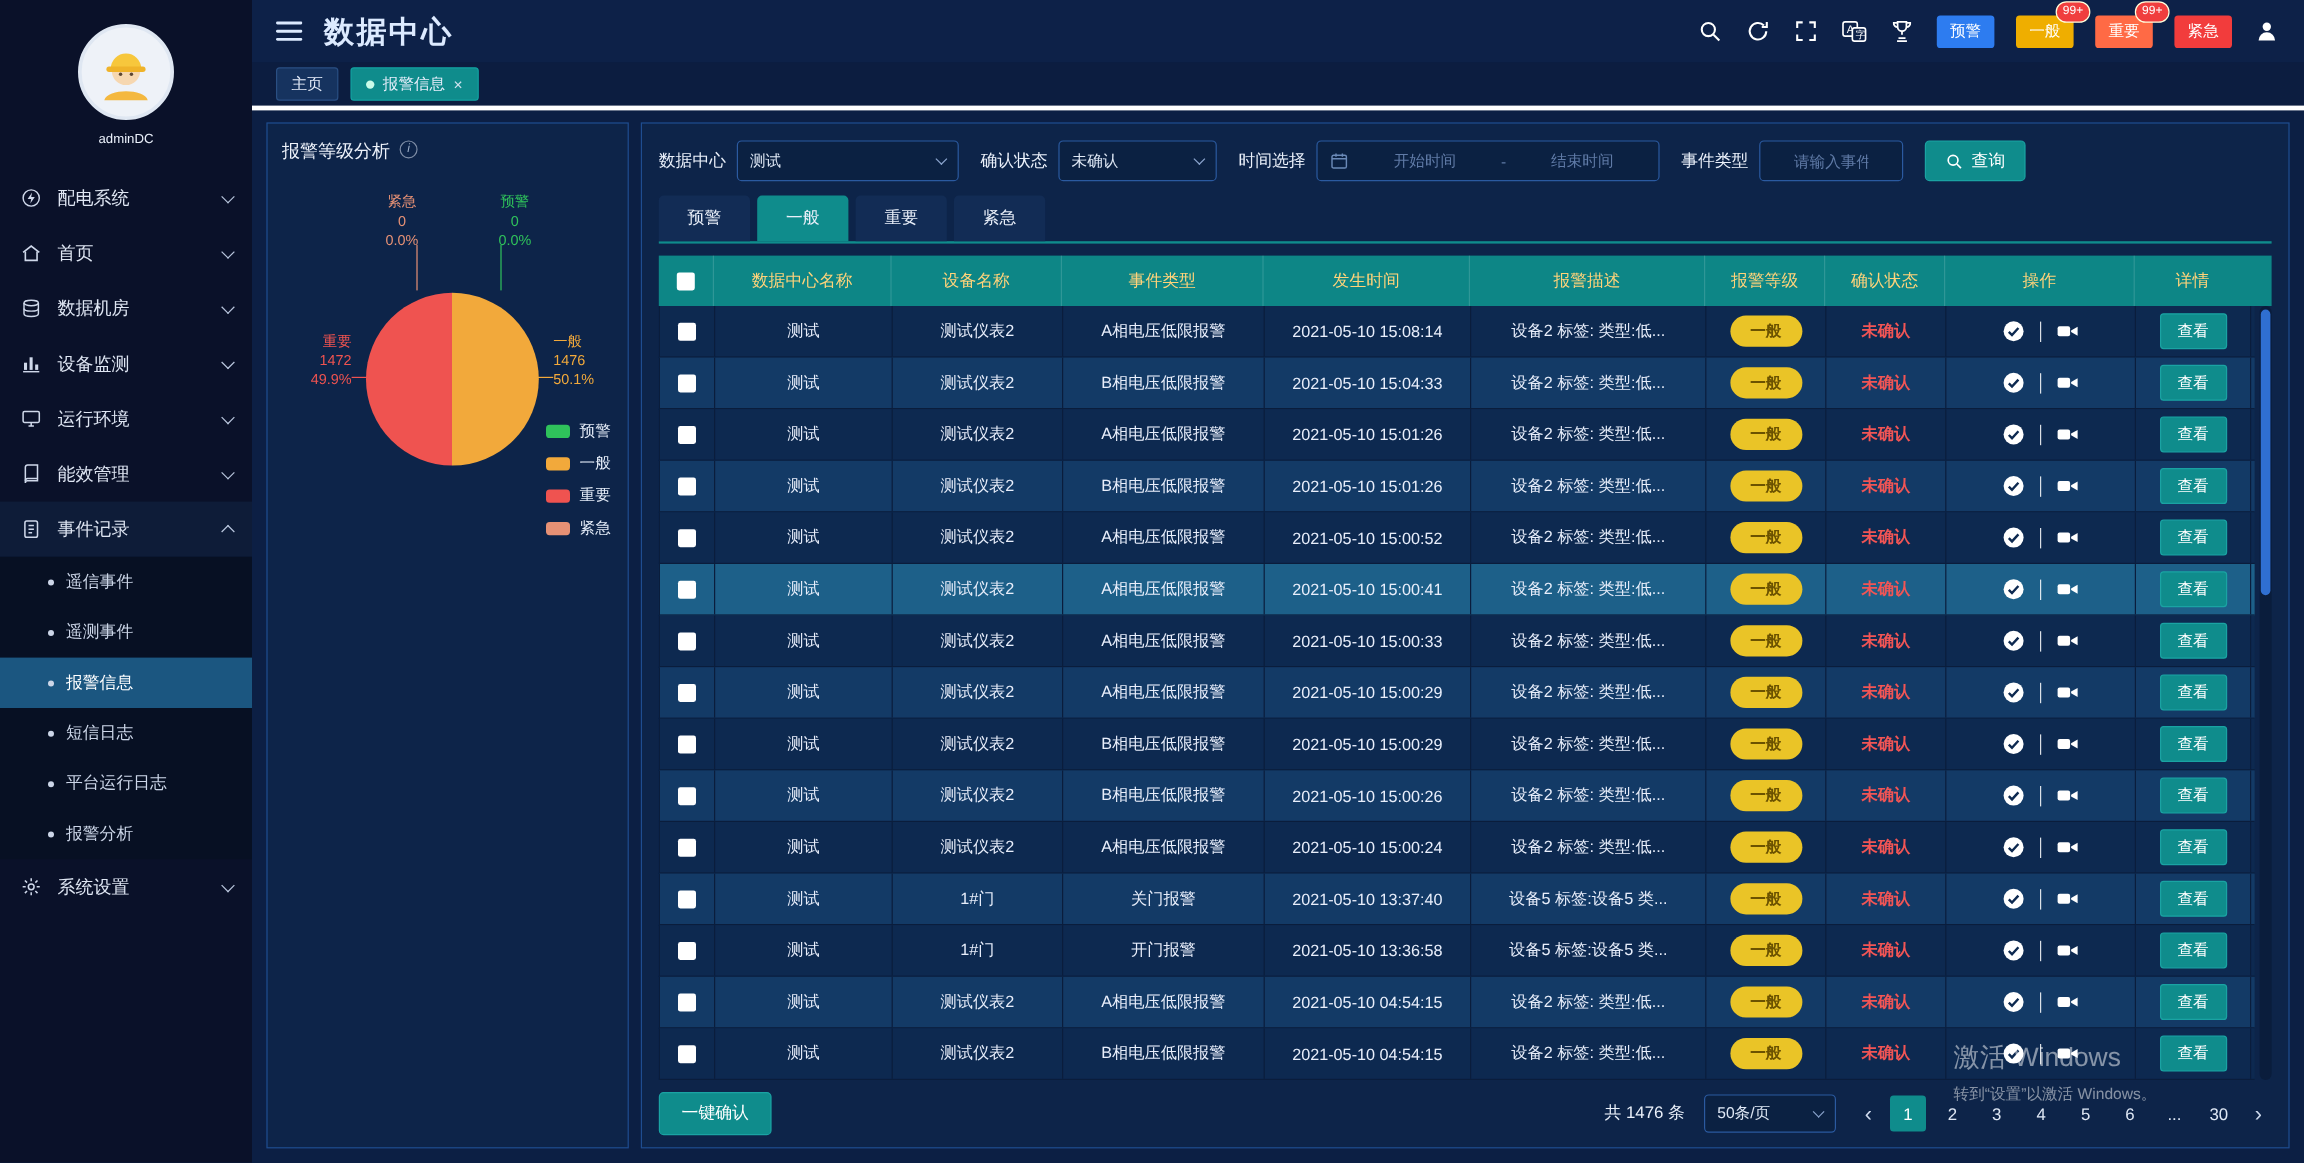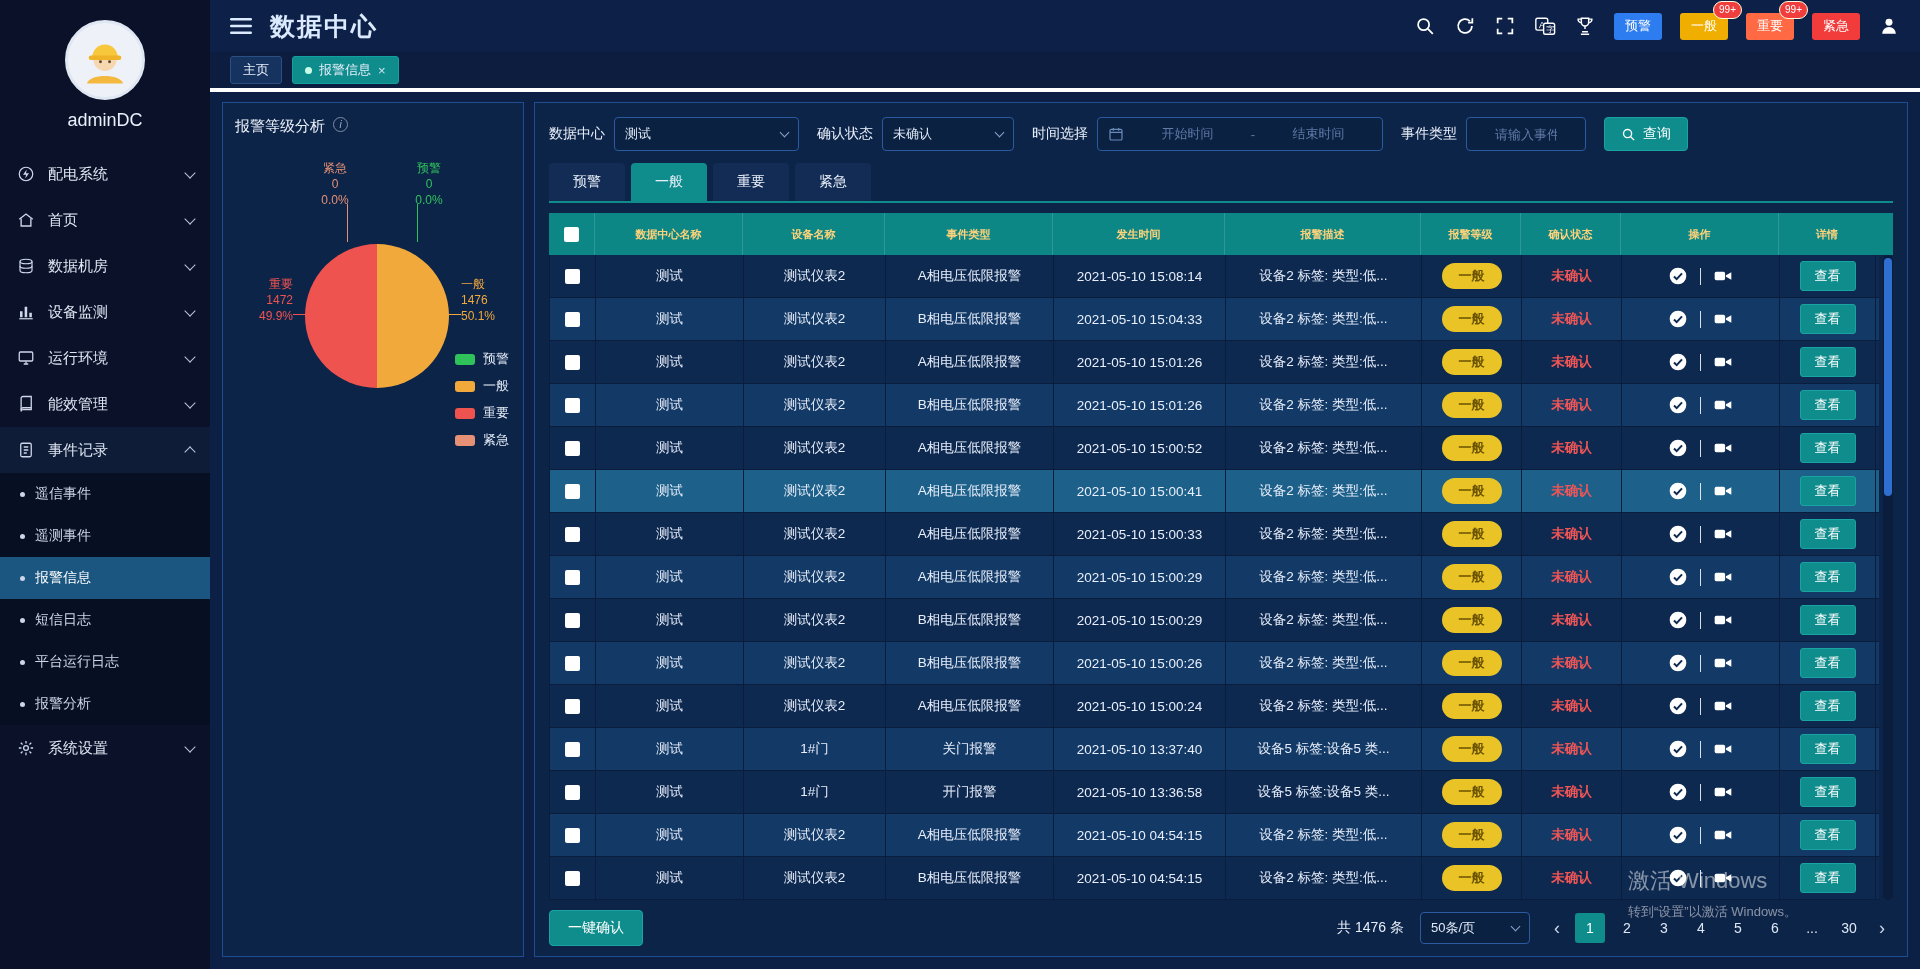--- a/index.html
+++ b/index.html
@@ -4,31 +4,31 @@
 <style>
   *{margin:0;padding:0;box-sizing:border-box}
   html,body{width:1920px;height:969px}
   body{font-family:"Liberation Sans","DejaVu Sans",sans-serif;background:#0c1f44;color:#fff;overflow:hidden;position:relative}
   .app{display:flex;width:1920px;height:969px}
 
   
   .sidebar{width:210px;background:#0a1129;flex-shrink:0;display:flex;flex-direction:column}
   .profile{padding:20px 0 8px;text-align:center}
   .avatar{width:80px;height:80px;border-radius:50%;background:#eef2f8;margin:0 auto;display:flex;align-items:center;justify-content:center;border:3px solid #dfe7f2;cursor:pointer}
-  .profile-name{margin-top:10px;font-size:18px;color:#eaf0fa}
+  .profile-name{margin-top:10px;font-size:11px;color:#eaf0fa}
   .nav{flex:1;margin-top:12px;overflow:hidden}
   .nav-item{height:46px;display:flex;align-items:center;padding:0 16px;color:#dfe6f3;font-size:15px;cursor:pointer}
   .nav-item.open{background:#0e1c38}
   .nav-icon{width:20px;height:20px;margin-right:12px;display:flex;align-items:center;justify-content:center;flex-shrink:0}
   .nav-icon svg{width:18px;height:18px}
   .nav-label{flex:1;white-space:nowrap}
   .chev{width:8px;height:8px;border-right:1.6px solid #b9c6dd;border-bottom:1.6px solid #b9c6dd;transform:rotate(45deg);margin-top:-3px;flex-shrink:0}
   .chev.up{transform:rotate(-135deg);margin-top:4px}
   .submenu{background:#071023}
-  .sub-item{height:42px;display:flex;align-items:center;padding-left:20px;font-size:14px;color:#ccd6e8;cursor:pointer}
+  .sub-item{height:42px;display:flex;align-items:center;padding-left:40px;font-size:14px;color:#ccd6e8;cursor:pointer}
   .sub-item.active{background:#1b5680;color:#fff}
   .sub-bullet{width:5px;height:5px;border-radius:50%;background:#ccd6e8;margin-right:10px;flex-shrink:0}
 
   
   .main-col{flex:1;display:flex;flex-direction:column;min-width:0}
   .topbar{height:52px;display:flex;align-items:center;padding:0 20px;background:#0d2148}
   .hamburger{margin-right:18px;cursor:pointer;display:flex}
   .app-title{font-size:25px;font-weight:bold;color:#dceaff;letter-spacing:2px}
   .topbar-right{margin-left:auto;display:flex;align-items:center;gap:18px}
   .tool-icon{width:22px;height:22px;cursor:pointer;display:flex;align-items:center;justify-content:center}
@@ -81,21 +81,21 @@
   .text-input{width:120px;padding:0 28px}
   .text-input::placeholder{color:#5f7aa6}
   .search-btn{height:34px;padding:0 16px;background:#0f8c8c;border:1px solid #1aa3a3;border-radius:4px;color:#fff;font-size:14px;display:flex;align-items:center;gap:7px;cursor:pointer}
 
   .level-tabs{display:flex;gap:6px;border-bottom:2px solid #0f8c8c}
   .ltab{min-width:76px;height:38px;display:flex;align-items:center;justify-content:center;background:#122c55;color:#e9eff9;font-size:14px;border-radius:4px 4px 0 0;cursor:pointer;padding:0 14px}
   .ltab.active{background:#0f8c8c}
 
   .table-area{position:relative;margin-top:10px;flex:1;min-height:0;display:flex;flex-direction:column}
   .tgrid{display:grid;grid-template-columns:46px 148px 142px 168px 172px 196px 100px 100px 158px 96px}
-  .thead{background:#0d8686;height:42px;align-items:center;color:#ffd37a;font-size:11px;font-weight:bold;flex-shrink:0}
+  .thead{background:#0d8686;height:42px;align-items:center;color:#ffd37a;font-size:14px;font-weight:normal;flex-shrink:0}
   .th{display:flex;align-items:center;justify-content:center;height:100%;border-right:1px solid rgba(255,255,255,.14)}
   .th:last-child{border-right:none}
   .tbody{flex:1;overflow:hidden;margin-right:14px}
   .trow{height:43px;align-items:center;font-size:13.5px;color:#e8eefb;border-bottom:1px solid #0a1d3c;border-left:1px solid #0a1d3c;cursor:pointer}
   .trow.odd{background:#0d2950}
   .trow.even{background:#133a66}
   .trow.hl{background:#1d6089}
   .td{display:flex;align-items:center;justify-content:center;height:100%;border-right:1px solid #0a1d3c;overflow:hidden;white-space:nowrap;padding:0 4px}
   .checkbox{width:15px;height:15px;background:#fff;border-radius:2px;cursor:pointer;display:inline-block}
   .pill{background:#eac427;color:#6b5200;font-size:13px;font-weight:bold;padding:4px 17px;border-radius:13px}

